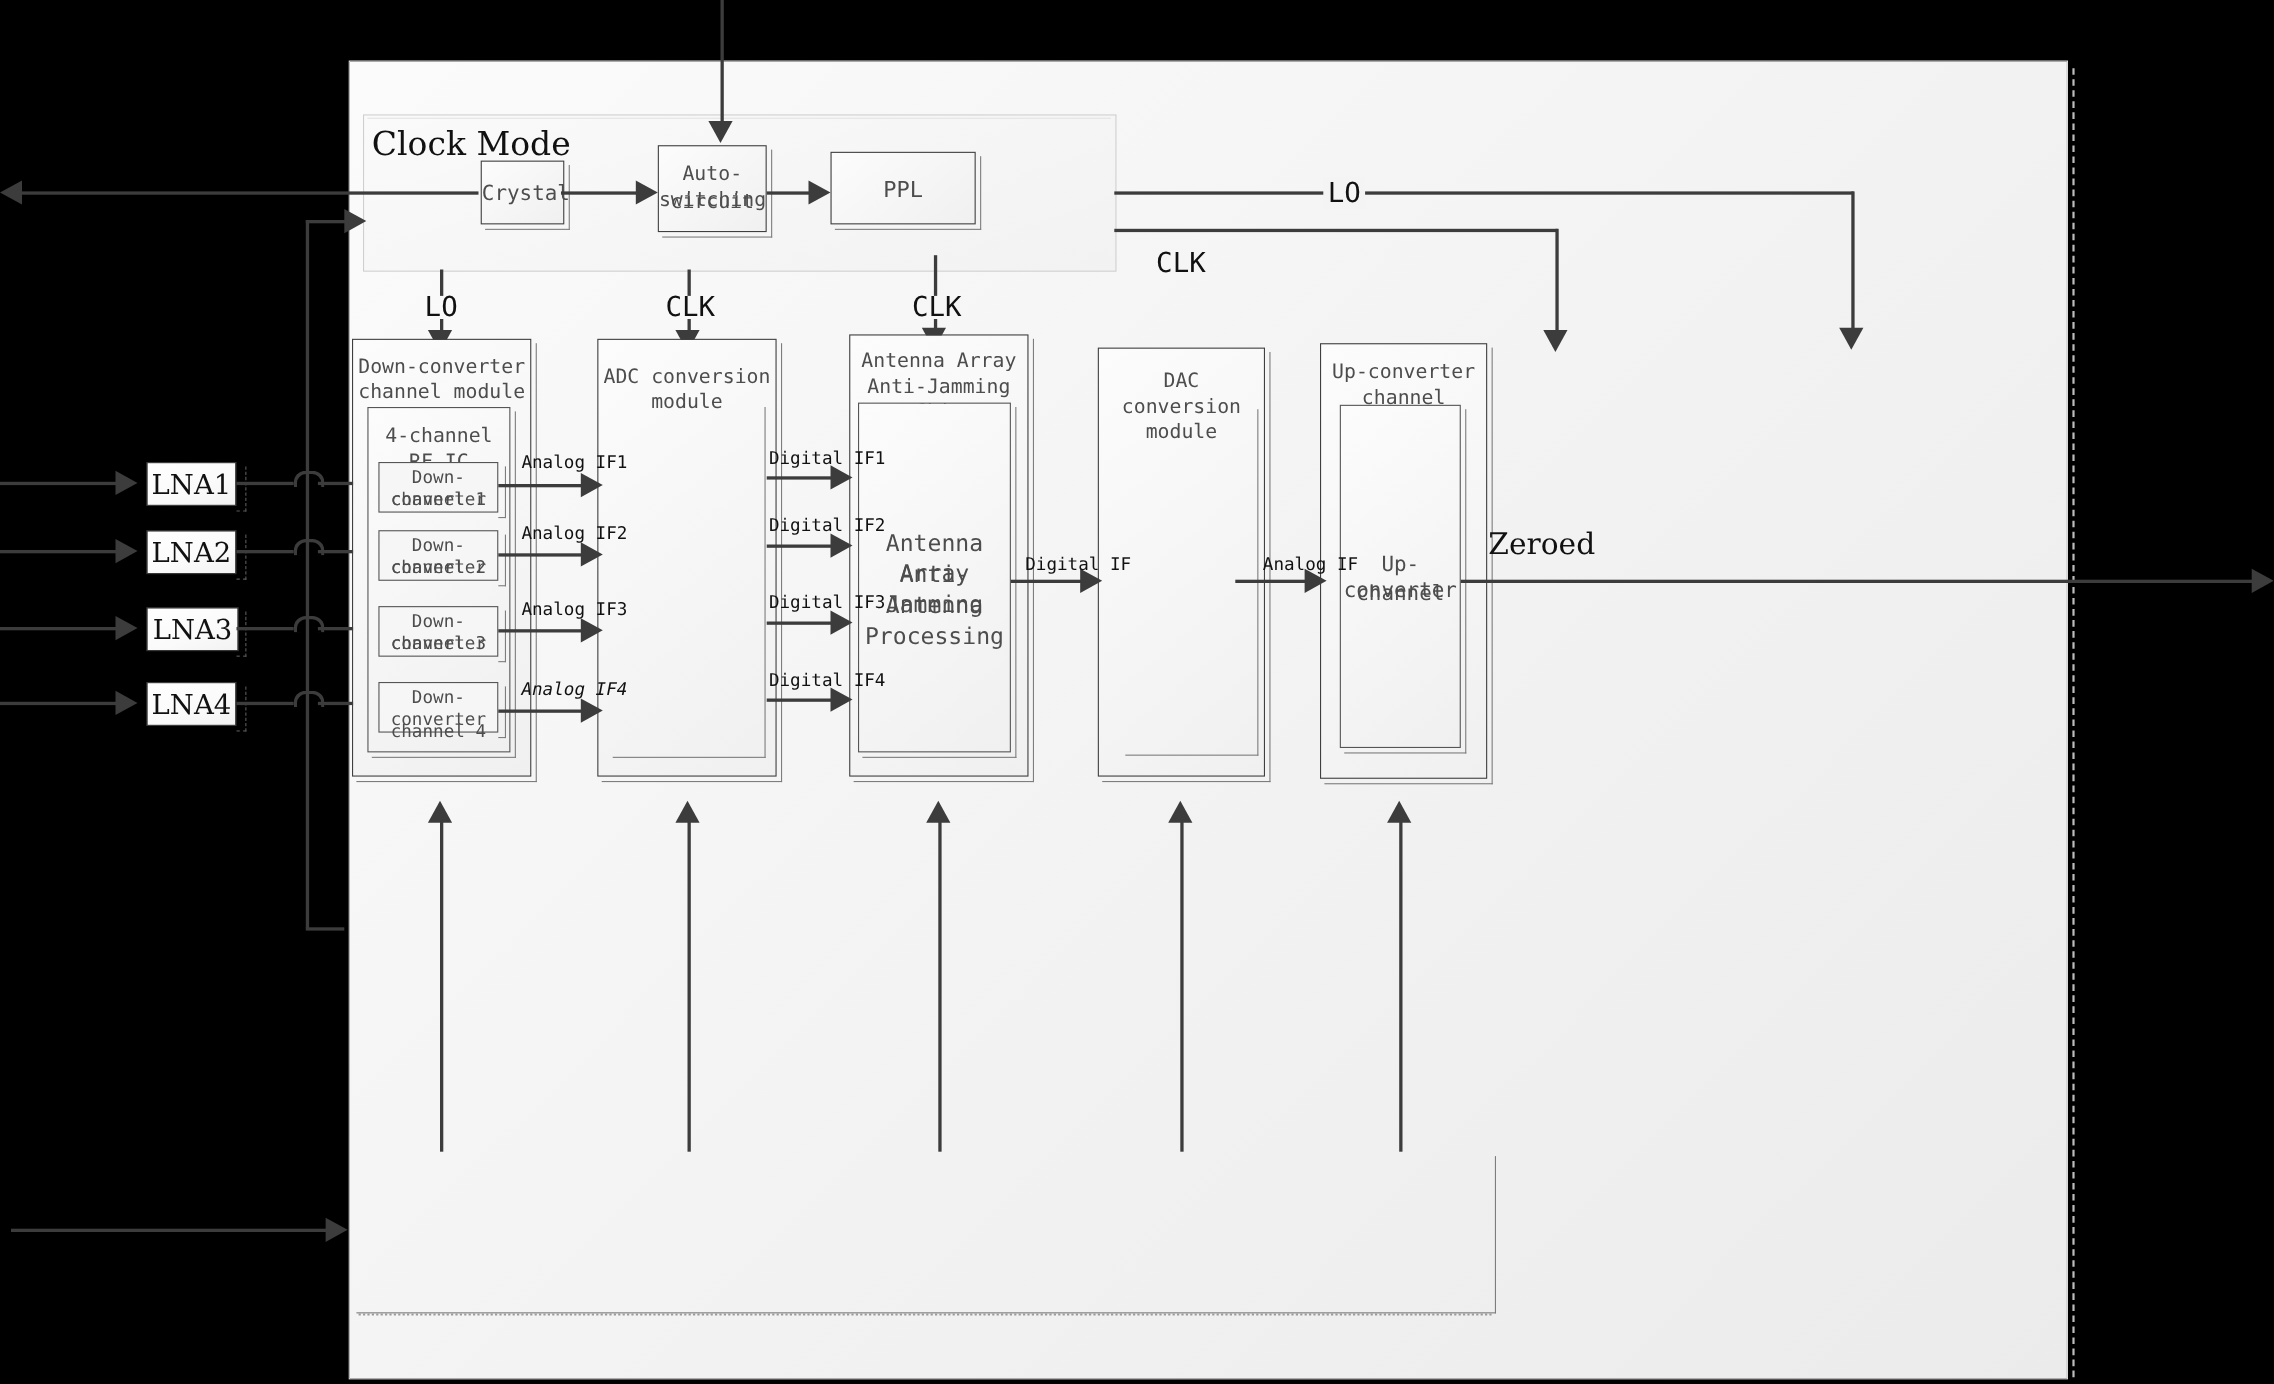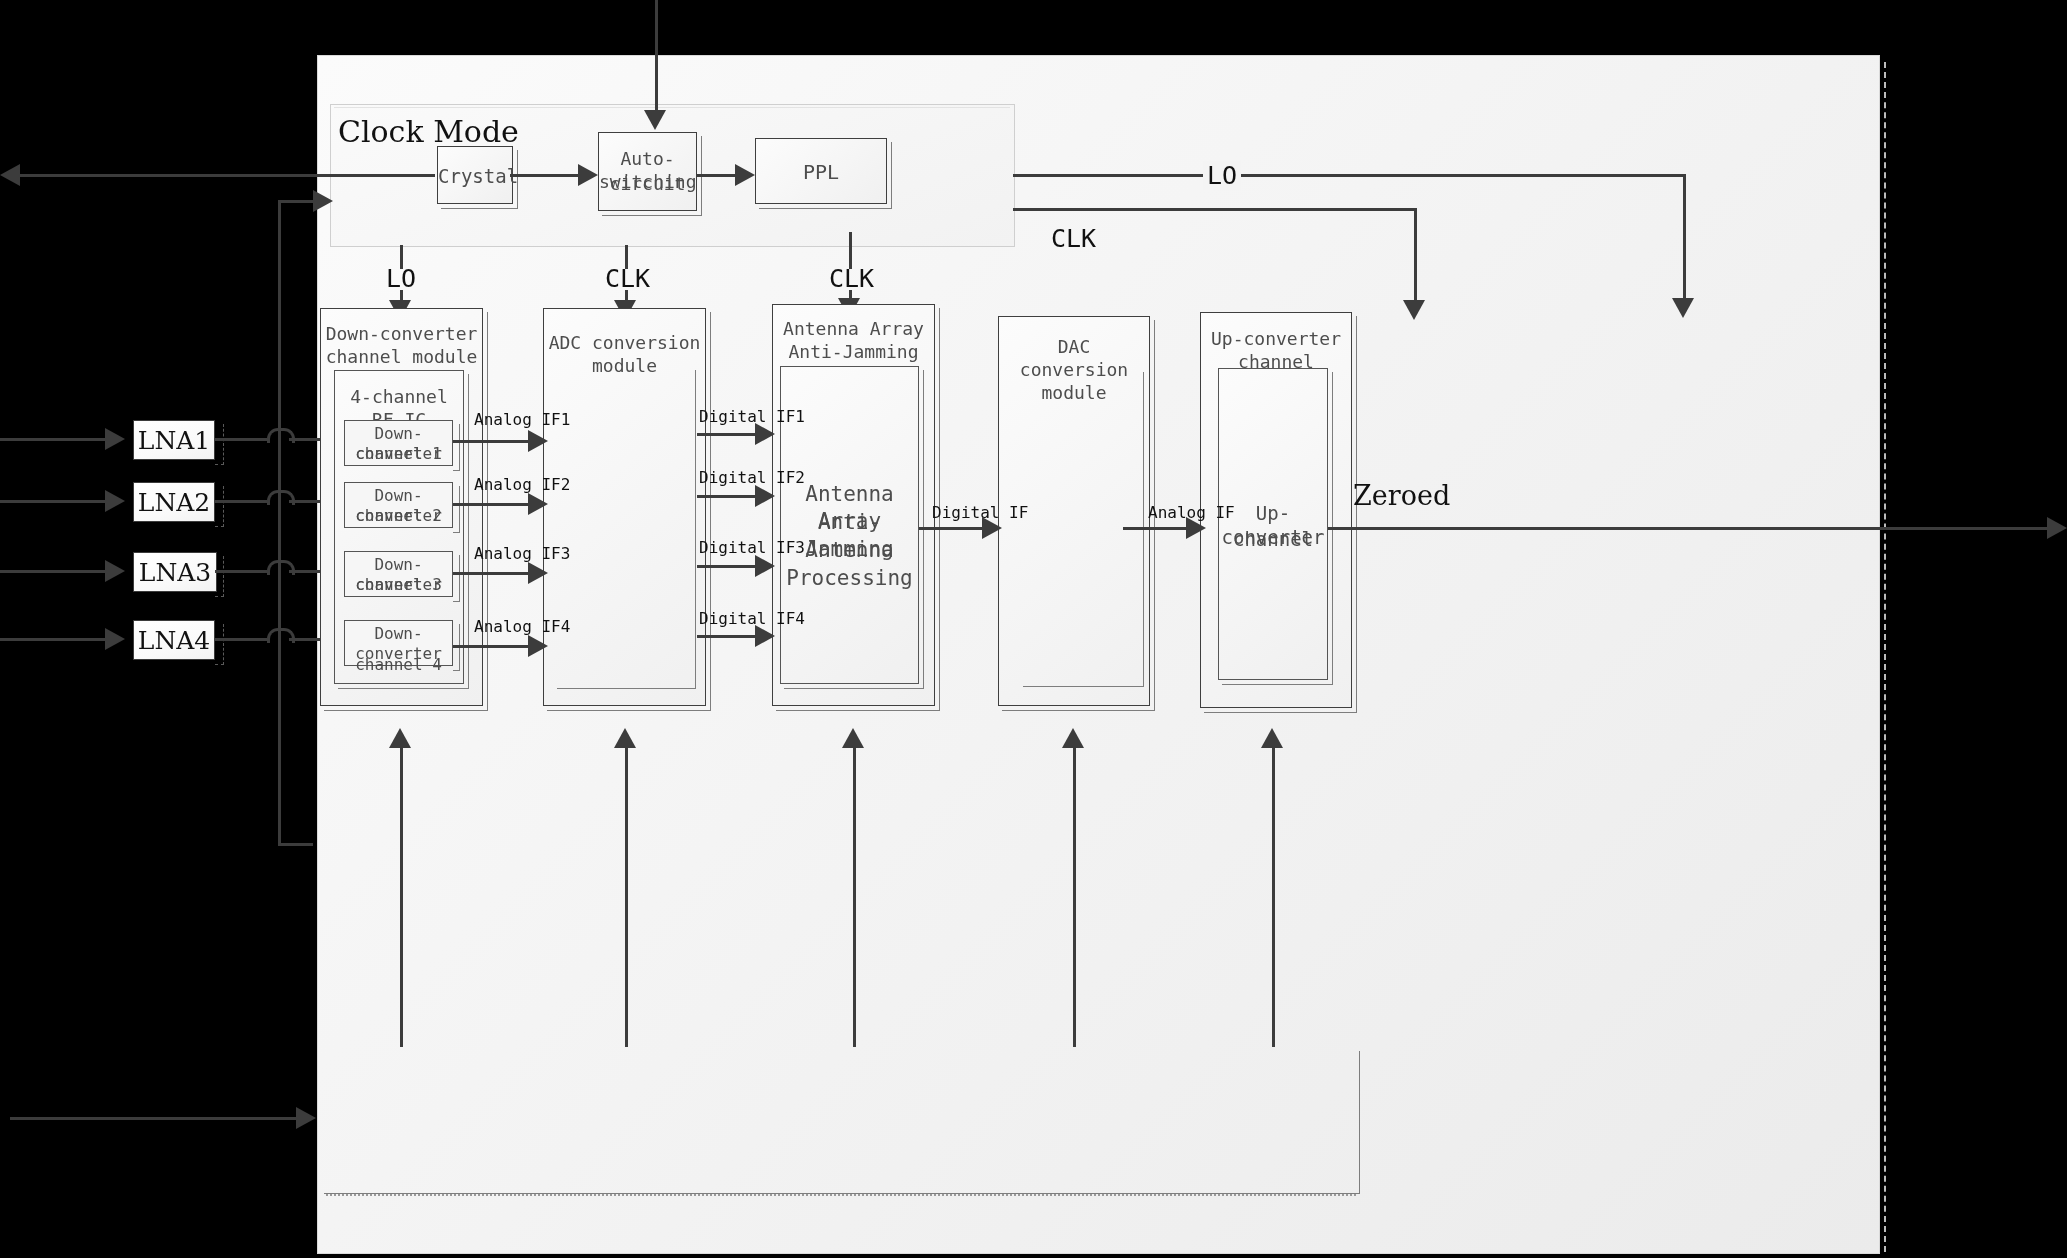--- a/index.html
+++ b/index.html
@@ -208,21 +208,21 @@
   <div class="hline" style="left:453px;top:503px;width:77px;"></div>
   <div class="ar ar-r" style="left:528px;top:493px;"></div>
   <div class="lbl" style="left:474px;top:475px;font-size:16px;">Analog IF2</div>
 
   <div class="hline" style="left:453px;top:572px;width:77px;"></div>
   <div class="ar ar-r" style="left:528px;top:562px;"></div>
   <div class="lbl" style="left:474px;top:544px;font-size:16px;">Analog IF3</div>
 
   <div class="hline" style="left:453px;top:645px;width:77px;"></div>
   <div class="ar ar-r" style="left:528px;top:635px;"></div>
-  <div class="lbl" style="left:474px;top:617px;font-size:16px;">Analog IF4</div>
+  <div class="lbl" style="left:474px;top:617px;font-size:16px;font-style:italic;">Analog IF4</div>
 
   <div class="shadow-r" style="left:776px;top:308px;width:163px;height:402px;"></div>
   <div class="blk" style="left:772px;top:304px;width:163px;height:402px;">
     <div class="cap" style="top:12px;font-size:18px;">Antenna Array</div>
     <div class="cap" style="top:35px;font-size:18px;">Anti-Jamming Chip</div>
   </div>
   <div class="shadow-r" style="left:784px;top:370px;width:139px;height:318px;"></div>
   <div class="blk thin" style="left:780px;top:366px;width:139px;height:318px;">
     <div class="cap" style="top:114px;font-size:21px;">Antenna Array</div>
     <div class="cap" style="top:142px;font-size:21px;">Anti-Jamming</div>

